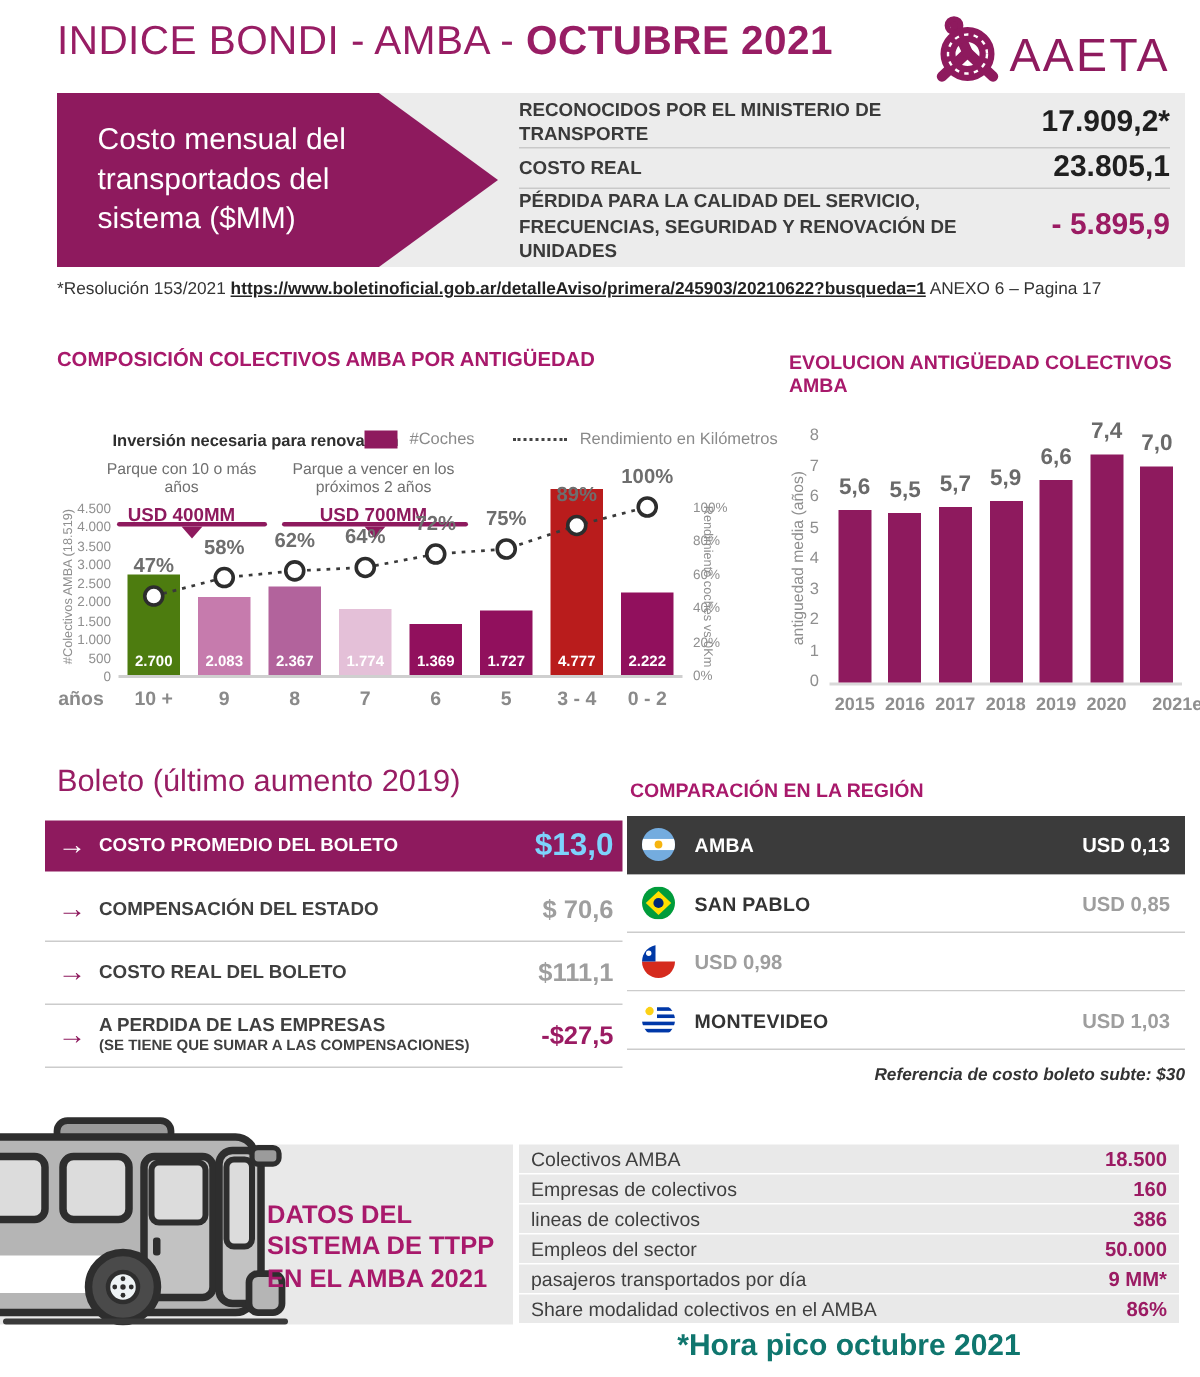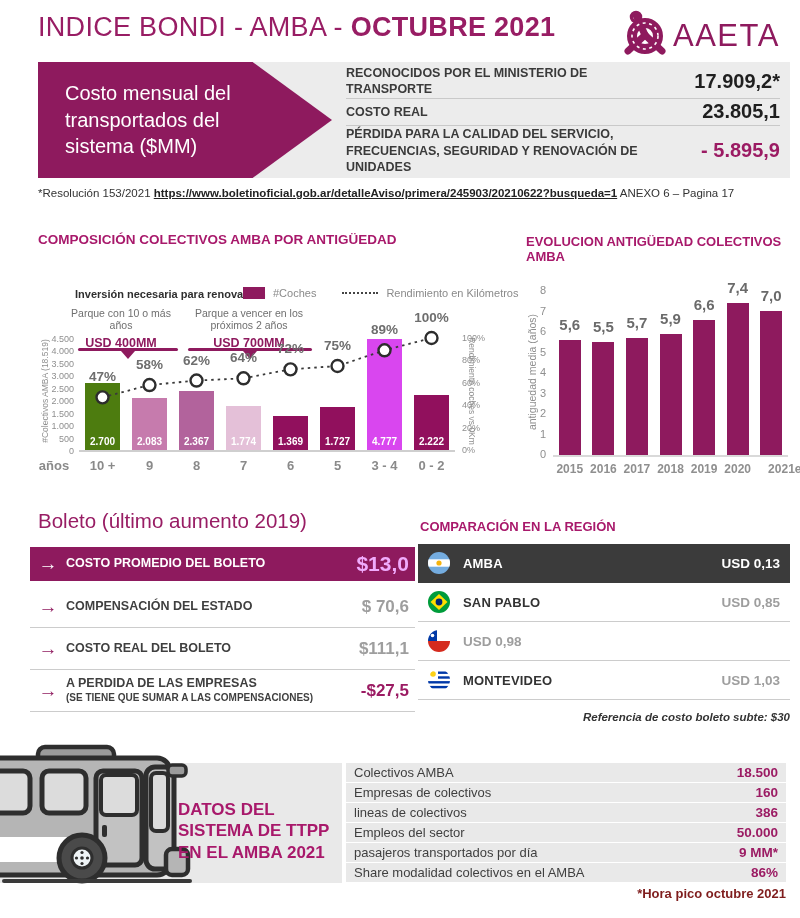--- a/index.html
+++ b/index.html
@@ -63,21 +63,21 @@
   .boleto{position:absolute;left:30px;top:505px;width:385px;}
   .boleto-title{font-size:20.5px;color:#981d64;margin:4px 0 14px 8px;}
   .b-row{display:flex;align-items:center;border-bottom:1px solid #ccc;min-height:41px;}
   .b-row.highlight{background:#8e1a5e;min-height:34px;border-bottom:none;margin-bottom:5px;}
   .b-arrow{width:36px;text-align:center;font-size:19px;font-weight:bold;color:#8e1a5e;}
   .highlight .b-arrow{color:#fff;}
   .b-label{flex:1;font-size:12.5px;font-weight:bold;color:#3f3f3f;line-height:1.25;}
   .highlight .b-label{color:#fff;}
   .b-sub{font-size:10px;font-weight:bold;color:#3f3f3f;}
   .b-value{font-size:17px;font-weight:bold;color:#9e9e9e;padding-right:6px;white-space:nowrap;}
-  .highlight .b-value{color:#f0abfc;font-size:21px;}
+  .highlight .b-value{color:#7dd3fc;font-size:21px;}
   .b-value.negative{color:#9b1b63;}
 
   
   .region{position:absolute;left:418px;top:505px;width:372px;}
   .region-title{font-size:13px;font-weight:bold;color:#a8196b;margin:14px 0 10px 2px;}
   .r-row{display:flex;align-items:center;height:38px;border-bottom:1px solid #ccc;background:#fff;}
   .r-row.dark{background:#3b3b3b;border-bottom:1px solid #3b3b3b;}
   .r-flag{width:22px;height:22px;border-radius:50%;overflow:hidden;margin:0 13px 0 10px;flex:none;}
   .r-flag svg{display:block;}
   .r-city{flex:1;font-size:13px;font-weight:bold;color:#333;letter-spacing:.2px;}
@@ -87,21 +87,21 @@
   .region-note{margin-top:11px;text-align:right;font-size:11.5px;font-style:italic;font-weight:bold;color:#333;}
 
   
   .bottom-panel{position:absolute;left:0;top:763px;width:342px;height:120px;background:#e9e9e9;}
   .bus{position:absolute;left:-6px;top:741px;}
   .datos-title{position:absolute;left:178px;top:799px;width:168px;font-size:17px;font-weight:bold;color:#a8196b;line-height:1.25;}
   .bottom-table{position:absolute;left:346px;top:763px;width:440px;}
   .bt-row{display:flex;justify-content:space-between;align-items:center;height:19px;background:#e9e9e9;margin-bottom:1px;padding:0 8px;}
   .bt-label{font-size:13px;color:#3f3f3f;}
   .bt-value{font-size:13.5px;font-weight:bold;color:#9b1b63;}
-  .bottom-note{position:absolute;left:346px;top:886px;width:440px;text-align:right;font-size:13px;font-weight:bold;color:#7f1d1d;}
+  .bottom-note{position:absolute;left:346px;top:886px;width:440px;text-align:center;font-size:20px;font-weight:bold;color:#0f766e;}
 </style>
 </head>
 <body>
 
 <div class="page">
 
   <div class="header-title">
     <span>INDICE BONDI - AMBA - </span><span class="bold">OCTUBRE 2021</span>
   </div>
   <div class="logo">
@@ -182,21 +182,21 @@
         </div>
         <div class="bar" style="left: 147px; width: 35px; height: 44px; background: rgb(228, 192, 216);">
           <span class="bar-label">1.774</span>
         </div>
         <div class="bar" style="left: 194px; width: 35px; height: 34px; background: rgb(145, 16, 93);">
           <span class="bar-label">1.369</span>
         </div>
         <div class="bar" style="left: 241px; width: 35px; height: 43px; background: rgb(145, 16, 93);">
           <span class="bar-label">1.727</span>
         </div>
-        <div class="bar" style="left: 288px; width: 35px; height: 111px; background: #d946ef;">
+        <div class="bar" style="left: 288px; width: 35px; height: 124px; background: #b91c1c;">
           <span class="bar-label">4.777</span>
         </div>
         <div class="bar" style="left: 335px; width: 35px; height: 55px; background: rgb(145, 16, 93);">
           <span class="bar-label">2.222</span>
         </div>
         <svg class="line-overlay" viewBox="0 0 376 150">
           <polyline points="23.5,97.36 70.5,85.04 117.5,80.56 164.5,78.32 211.5,69.36 258.5,66 305.5,50.31999999999999 352.5,38" fill="none" stroke="#3a3a3a" stroke-width="1.8" stroke-dasharray="2.5 4"></polyline>
           <text x="23.5" y="81.36" text-anchor="middle" class="pct-label">47%</text>
           <circle cx="23.5" cy="97.36" r="6" fill="#fff" stroke="#2d2d2d" stroke-width="2.4"></circle>
           <text x="70.5" y="69.04" text-anchor="middle" class="pct-label">58%</text>

